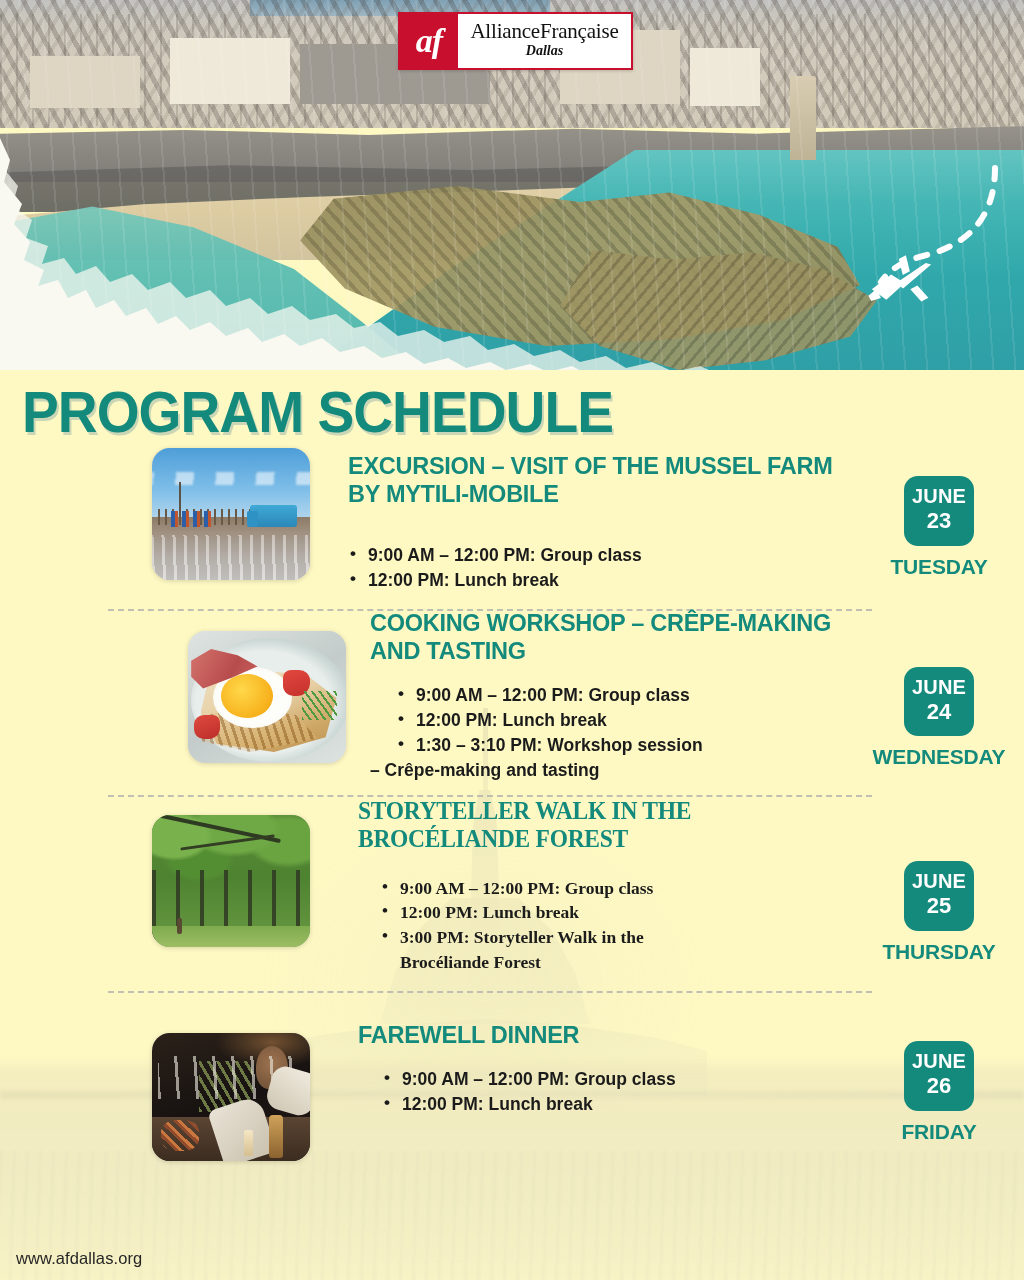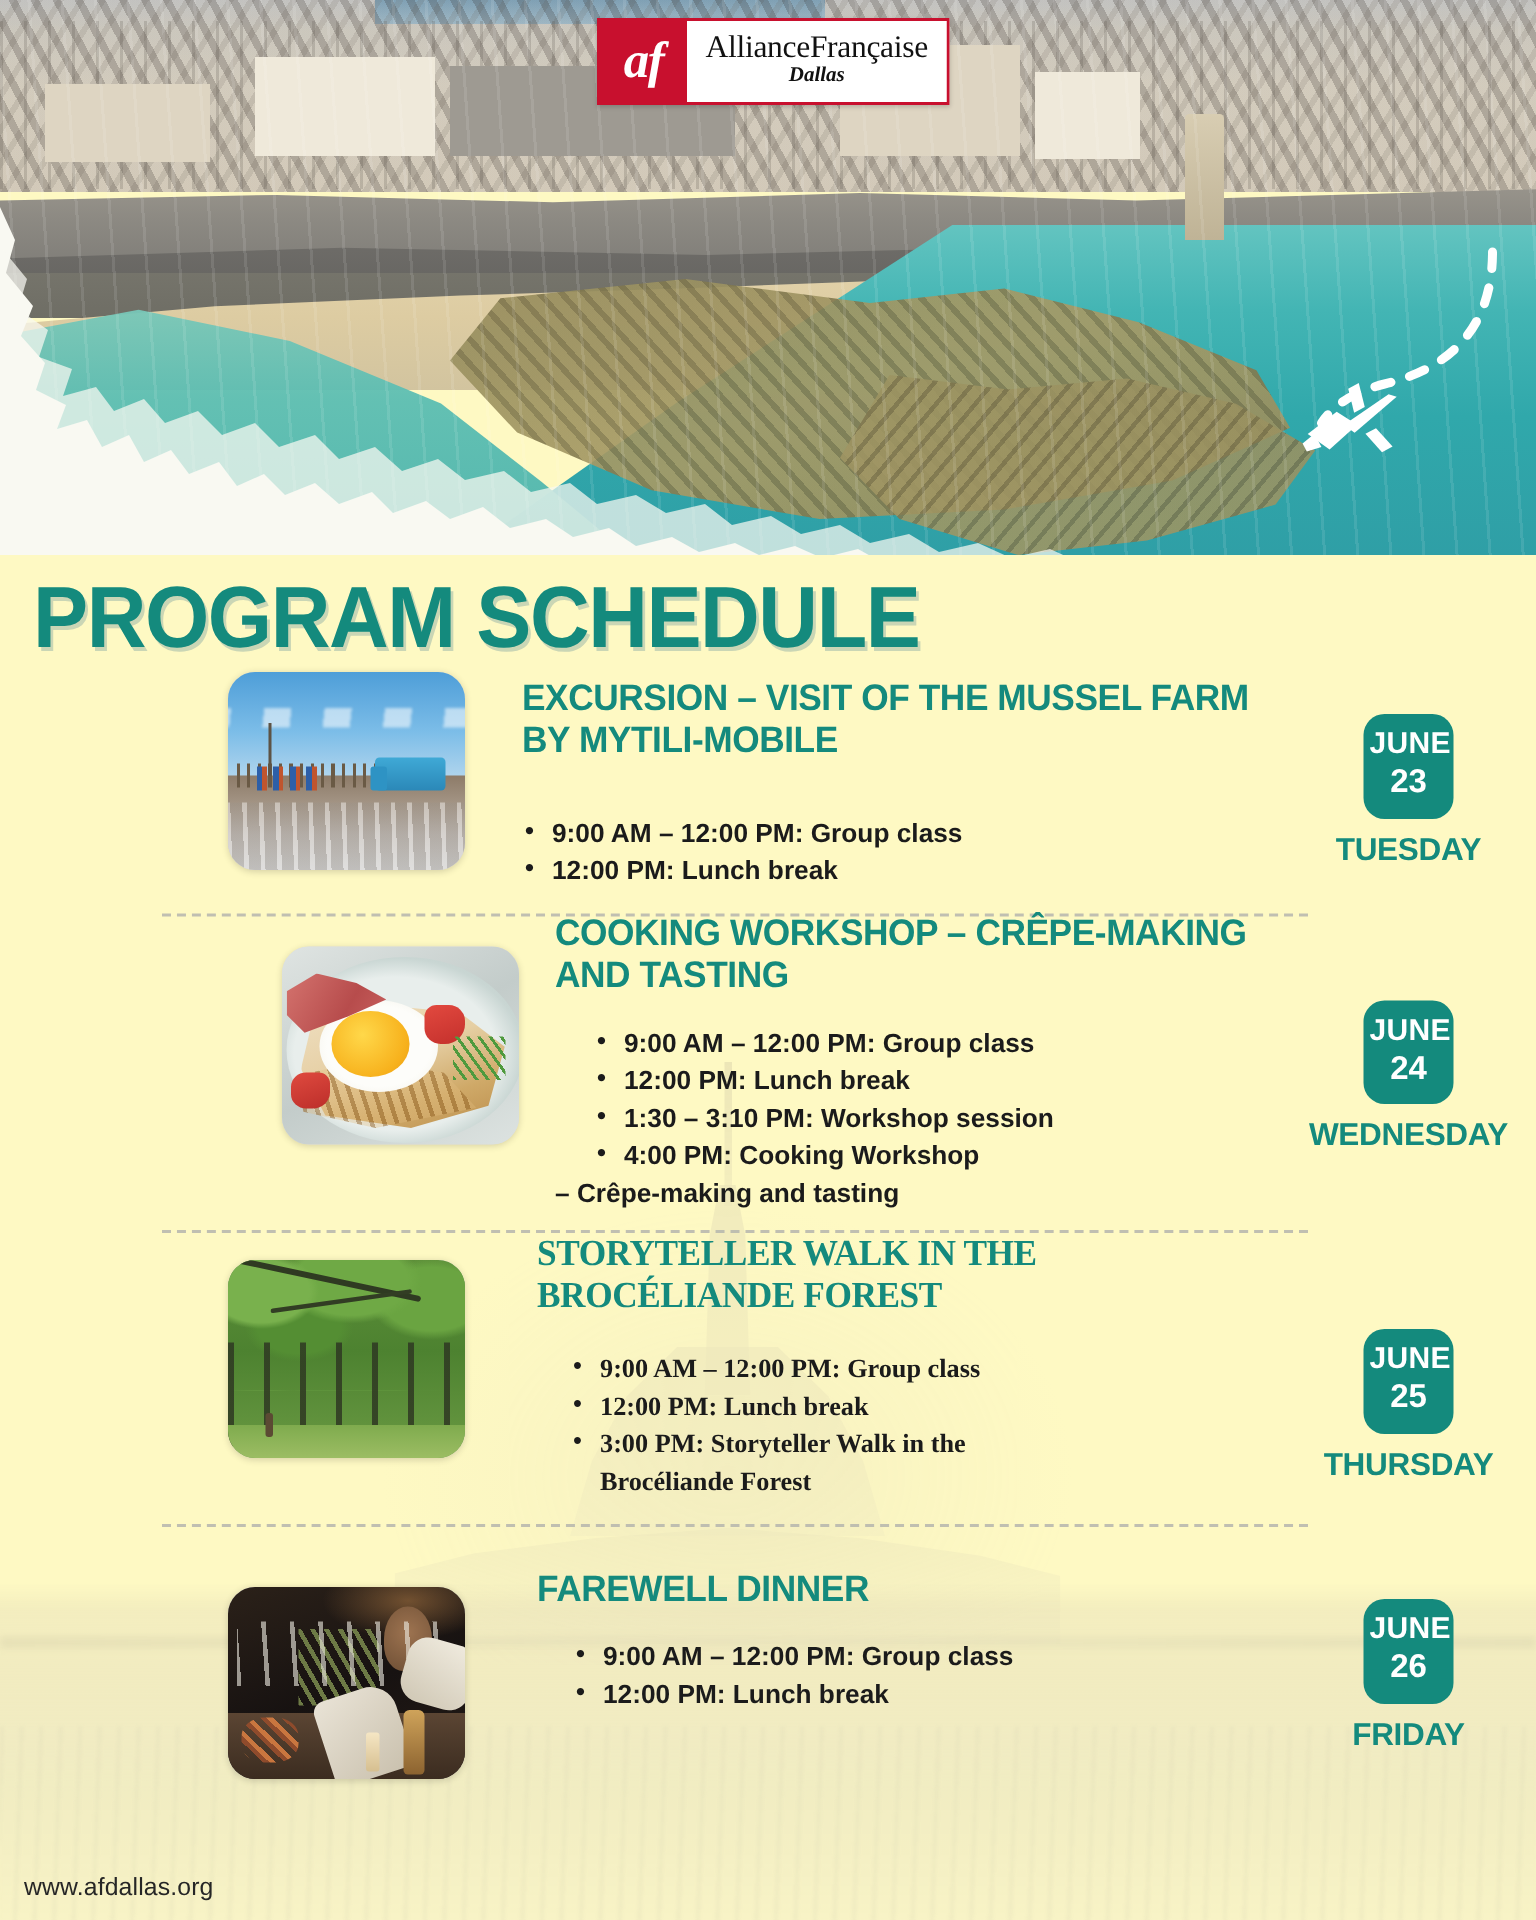--- a/index.html
+++ b/index.html
@@ -250,21 +250,21 @@
     content:"•"; position:absolute; left:2px; top:-1px; font-size:17px; color:#1b1b1b;
   }
   .bullets li.nomark{ padding-left:0; }
   .bullets li.nomark::before{ content:""; }
 
   .date-col{
     flex:0 0 auto; width:170px; position:relative;
     display:flex; flex-direction:column; align-items:center;
   }
   .date-badge{
-    width:60px; border-radius:14px; background:#148A7D; color:#fff;
+    width:70px; border-radius:14px; background:#148A7D; color:#fff;
     padding:9px 4px 10px; text-align:center;
   }
   .date-month{ font-size:20px; font-weight:700; line-height:1.12; letter-spacing:.2px; }
   .date-day{ font-size:22px; font-weight:700; line-height:1.3; }
   .date-weekday{
     margin-top:9px; color:#148A7D; font-weight:700; font-size:21px; letter-spacing:-.2px;
     white-space:nowrap;
   }
 
   .divider{
@@ -501,21 +501,20 @@
           <div class="t2-tom2"></div>
           <div class="t2-herb"></div>
         </div>
       </div>
       <div class="entry-main" style="padding-left:24px;padding-top:0;">
         <div class="entry-title" style="margin-top:-22px;">COOKING WORKSHOP – CRÊPE-MAKING AND TASTING</div>
         <ul class="bullets" style="margin-top:18px;padding-left:26px;">
           <li>9:00 AM – 12:00 PM: Group class</li>
           <li>12:00 PM: Lunch break</li>
           <li>1:30 – 3:10 PM: Workshop session</li>
-          <li>4:00 PM: Cooking Workshop</li>
           <li class="nomark" style="margin-left:-26px;">– Crêpe-making and tasting</li>
         </ul>
       </div>
       <div class="date-col" style="padding-top:36px;">
         <div class="date-badge">
           <div class="date-month">JUNE</div>
           <div class="date-day">24</div>
         </div>
         <div class="date-weekday">WEDNESDAY</div>
       </div>

